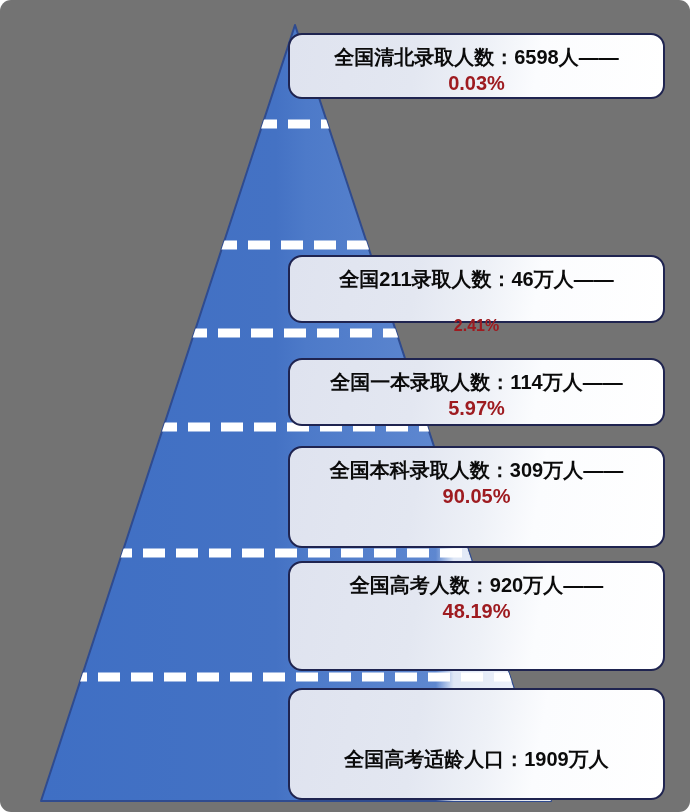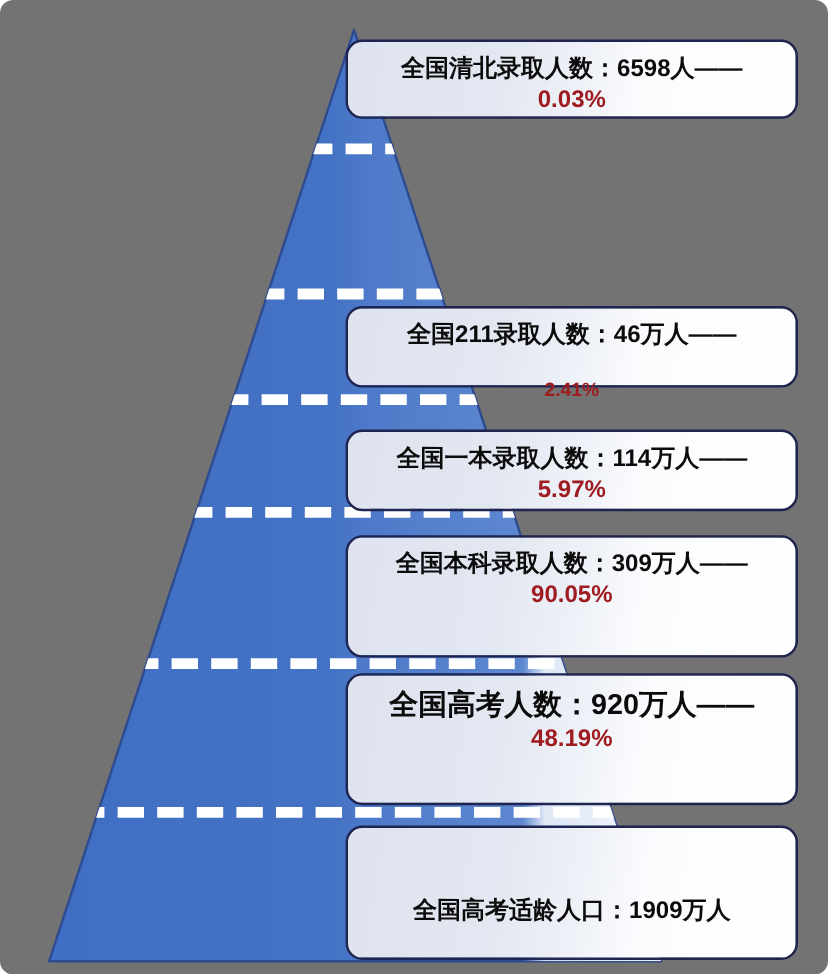--- a/index.html
+++ b/index.html
@@ -69,21 +69,21 @@
   #box-0 .label-line1 { font-size: 20px; }
   #box-0 .label-line2 { font-size: 20px; }
   #box-1 .label-line1 { font-size: 20px; }
   #box-1 .label-line2 { font-size: 20px; }
   #box-2 .label-line1 { font-size: 20px; }
   #box-2 .label-line2 { font-size: 16px; }
   #box-3 .label-line1 { font-size: 20px; }
   #box-3 .label-line2 { font-size: 20px; }
   #box-4 .label-line1 { font-size: 20px; }
   #box-4 .label-line2 { font-size: 20px; }
-  #box-5 .label-line1 { font-size: 24px; }
+  #box-5 .label-line1 { font-size: 20px; }
   #box-5 .label-line2 { font-size: 20px; text-align: center; }
   #box-6 .label-line1 { font-size: 20px; margin-top: 35px; }
 </style>
 </head>
 <body>
 
 <div id="stage">
 
   <svg id="pyramid-svg" viewBox="0 0 690 812" preserveAspectRatio="none">
     <defs>

